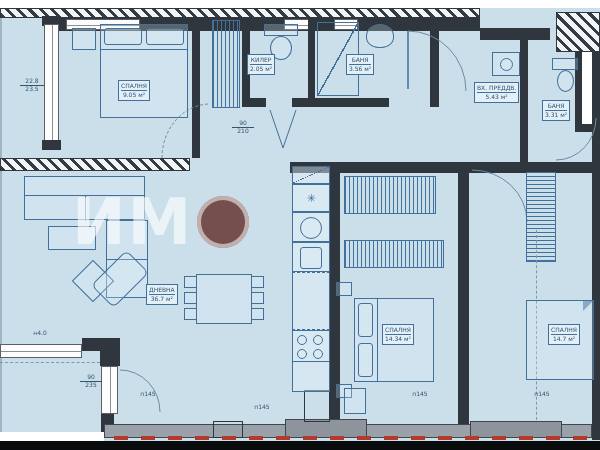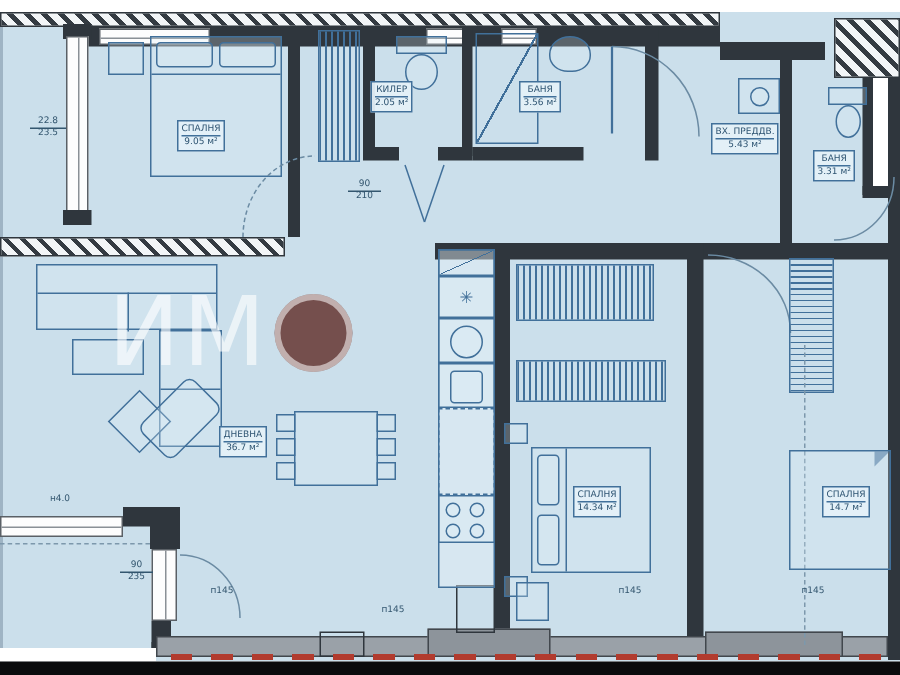--- a/index.html
+++ b/index.html
@@ -17,21 +17,21 @@
   .wrobeV{background:repeating-linear-gradient(90deg,#41709a 0 1px,rgba(0,0,0,0) 1px 4px);border:1px solid #41709a;}
   .wrobeH{background:repeating-linear-gradient(0deg,#41709a 0 1px,rgba(0,0,0,0) 1px 4px);border:1px solid #41709a;}
   .label{background:rgba(228,240,248,0.95);border:1px solid #41709a;font-size:6px;line-height:1.3;color:#2d5371;text-align:center;padding:1px 2px;white-space:nowrap;z-index:5;}
   .label .area{border-top:1px solid #41709a;}
   .dim{font-size:6px;line-height:1.15;color:#33566f;text-align:center;z-index:4;}
   .dim .under{border-top:1px solid #33566f;}
   .dashline{border-left:1px dashed #7d98ac;}
   .dashlineH{border-top:1px dashed #7d98ac;}
   .diagcut{background:linear-gradient(to bottom right,rgba(0,0,0,0) 49%,#41709a 49%,#41709a 51%,rgba(0,0,0,0) 51%);}
   .cellsym{font-size:11px;color:#41709a;text-align:center;line-height:1;}
-  .wm{z-index:9;pointer-events:none;display:flex;align-items:center;font-weight:normal;color:rgba(255,255,255,0.62);font-size:64px;letter-spacing:2px;}
+  .wm{z-index:9;pointer-events:none;display:flex;align-items:center;font-weight:bold;color:rgba(255,255,255,0.62);font-size:64px;letter-spacing:2px;}
   .wm-o{display:inline-block;width:52px;height:52px;border-radius:50%;background:rgba(92,38,32,0.78);box-shadow:inset 0 0 0 4px rgba(255,255,255,0.55);margin:0 4px;}
   .wm-site{z-index:9;pointer-events:none;font-style:italic;font-weight:bold;font-size:27px;color:rgba(255,243,238,0.75);text-shadow:0 2px 1px rgba(196,84,56,0.55);}
   .blackband{background:#0a0b0d;}
   .reddash{background:repeating-linear-gradient(90deg,#b23b2e 0 14px,rgba(0,0,0,0) 14px 27px);}
   svg{overflow:visible;}
 </style>
 </head>
 <body>
 
 <div id="plan">

